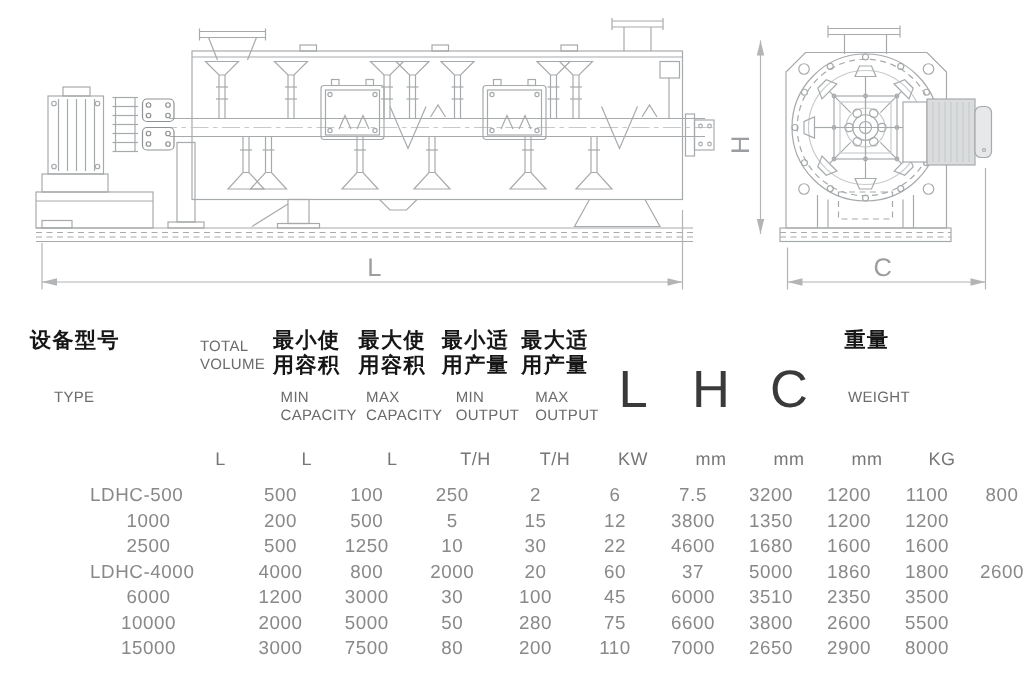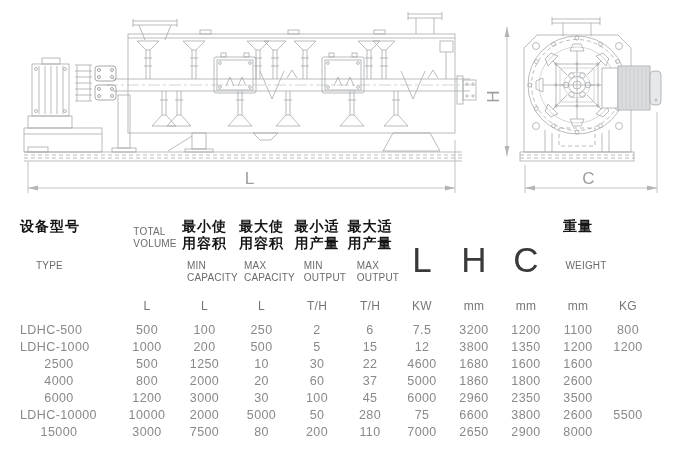--- a/index.html
+++ b/index.html
@@ -22,21 +22,21 @@
   .cell{display:flex;flex-direction:column;align-items:center;justify-content:flex-start;}
   .cell.c0{align-items:flex-start;padding-left:20px;text-align:left;}
   .thead{padding-top:6px;height:65px;}
   .cn{font-size:14px;font-weight:700;color:#161616;line-height:17px;letter-spacing:1px;
       white-space:pre-line;text-align:right;min-height:34px;}
   .en{font-size:10px;color:#6b6b6b;line-height:11.5px;letter-spacing:0.2px;
       white-space:pre-line;text-align:left;margin-top:8px;margin-left:16px;}
   .bigletter{font-size:35px;font-weight:400;color:#3a3a3a;margin-top:24px;line-height:35px;}
   .units{margin-top:14px;height:18px;}
   .unit{font-size:12px;color:#767676;letter-spacing:0.3px;justify-content:center;}
-  .tbody{margin-top:6px;}
+  .tbody{margin-top:6px;padding-left:40px;}
   .trow{height:17px;}
   .trow .cell{justify-content:center;font-size:12.5px;letter-spacing:0.4px;color:#898989;}
 </style>
 </head>
 <body>
 
 <div class="page">
 
   <svg class="drawing" width="686" height="208" viewBox="0 0 686 208">
     <defs>
@@ -368,21 +368,20 @@
           <div class="cell c3">250</div>
           <div class="cell c4">2</div>
           <div class="cell c5">6</div>
           <div class="cell c6">7.5</div>
           <div class="cell c7">3200</div>
           <div class="cell c8">1200</div>
           <div class="cell c9">1100</div>
           <div class="cell c10">800</div>
         </div>
         <div class="grid trow">
-          <div class="cell c0">LDHC-1000</div>
           <div class="cell c1">1000</div>
           <div class="cell c2">200</div>
           <div class="cell c3">500</div>
           <div class="cell c4">5</div>
           <div class="cell c5">15</div>
           <div class="cell c6">12</div>
           <div class="cell c7">3800</div>
           <div class="cell c8">1350</div>
           <div class="cell c9">1200</div>
           <div class="cell c10">1200</div>
@@ -393,45 +392,45 @@
           <div class="cell c3">1250</div>
           <div class="cell c4">10</div>
           <div class="cell c5">30</div>
           <div class="cell c6">22</div>
           <div class="cell c7">4600</div>
           <div class="cell c8">1680</div>
           <div class="cell c9">1600</div>
           <div class="cell c10">1600</div>
         </div>
         <div class="grid trow">
+          <div class="cell c0">LDHC-4000</div>
           <div class="cell c1">4000</div>
           <div class="cell c2">800</div>
           <div class="cell c3">2000</div>
           <div class="cell c4">20</div>
           <div class="cell c5">60</div>
           <div class="cell c6">37</div>
           <div class="cell c7">5000</div>
           <div class="cell c8">1860</div>
           <div class="cell c9">1800</div>
           <div class="cell c10">2600</div>
         </div>
         <div class="grid trow">
           <div class="cell c1">6000</div>
           <div class="cell c2">1200</div>
           <div class="cell c3">3000</div>
           <div class="cell c4">30</div>
           <div class="cell c5">100</div>
           <div class="cell c6">45</div>
           <div class="cell c7">6000</div>
-          <div class="cell c8">2960</div>
+          <div class="cell c8">3510</div>
           <div class="cell c9">2350</div>
           <div class="cell c10">3500</div>
         </div>
         <div class="grid trow">
-          <div class="cell c0">LDHC-10000</div>
           <div class="cell c1">10000</div>
           <div class="cell c2">2000</div>
           <div class="cell c3">5000</div>
           <div class="cell c4">50</div>
           <div class="cell c5">280</div>
           <div class="cell c6">75</div>
           <div class="cell c7">6600</div>
           <div class="cell c8">3800</div>
           <div class="cell c9">2600</div>
           <div class="cell c10">5500</div>

